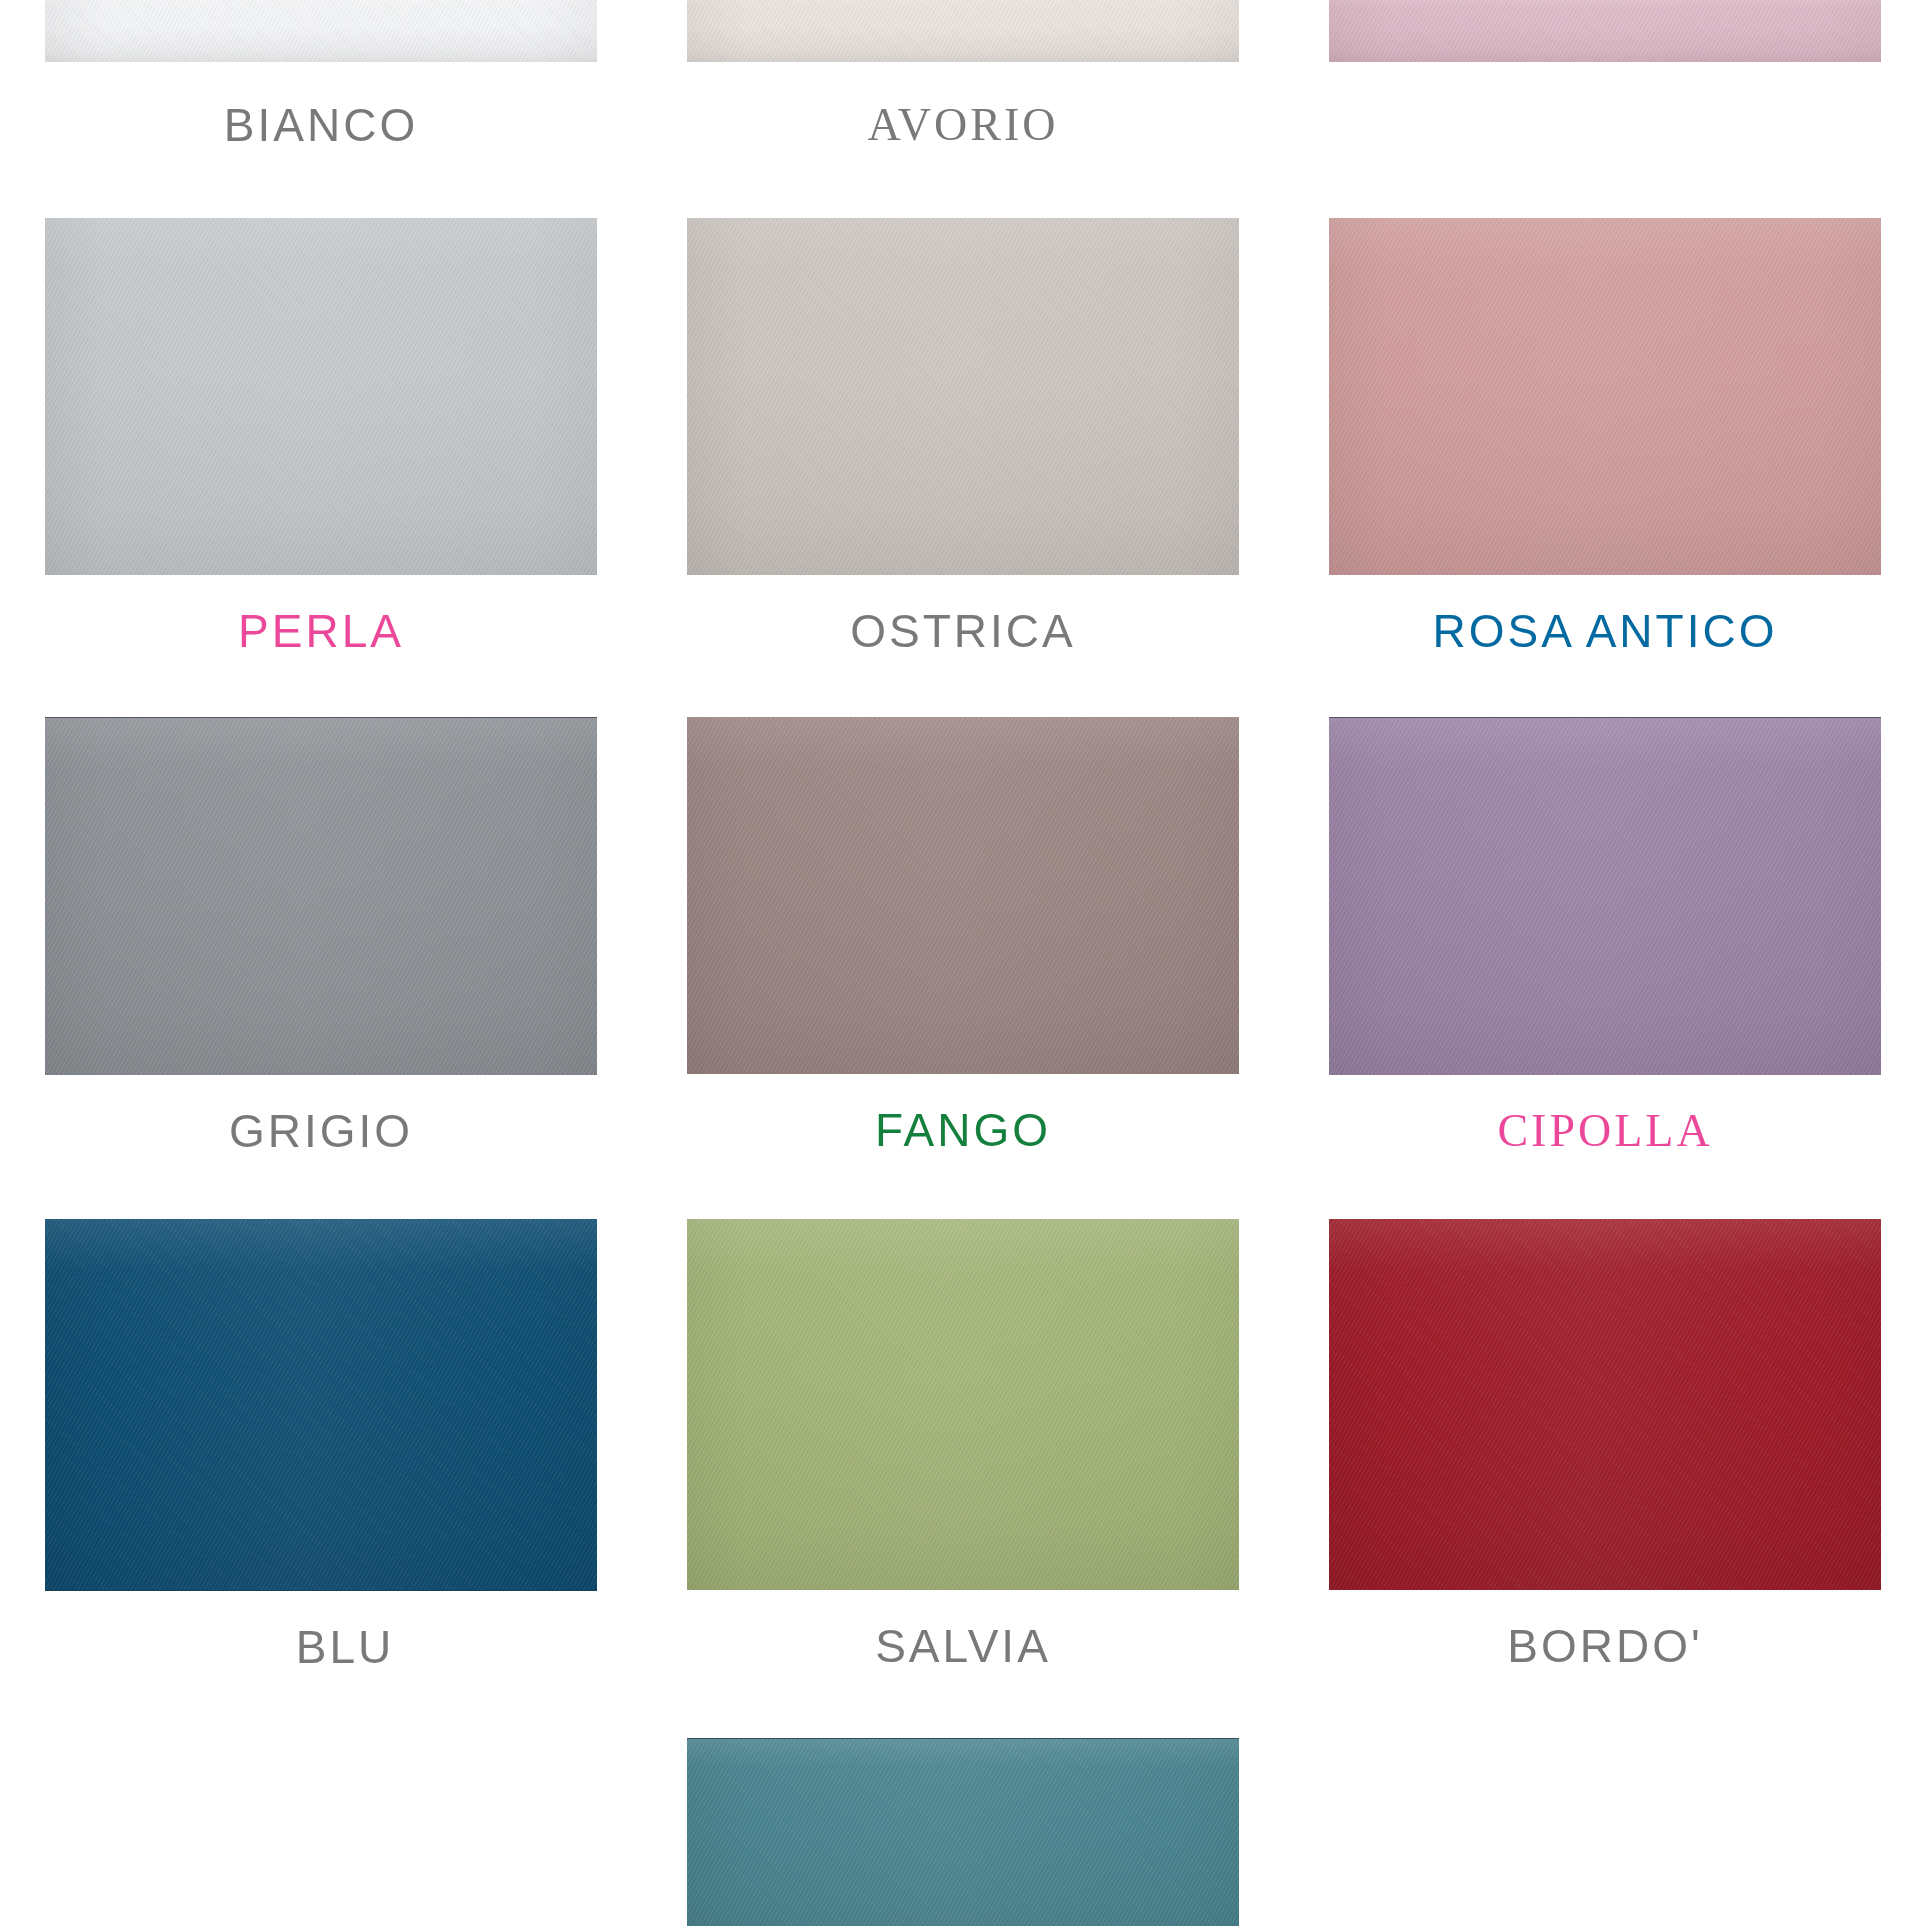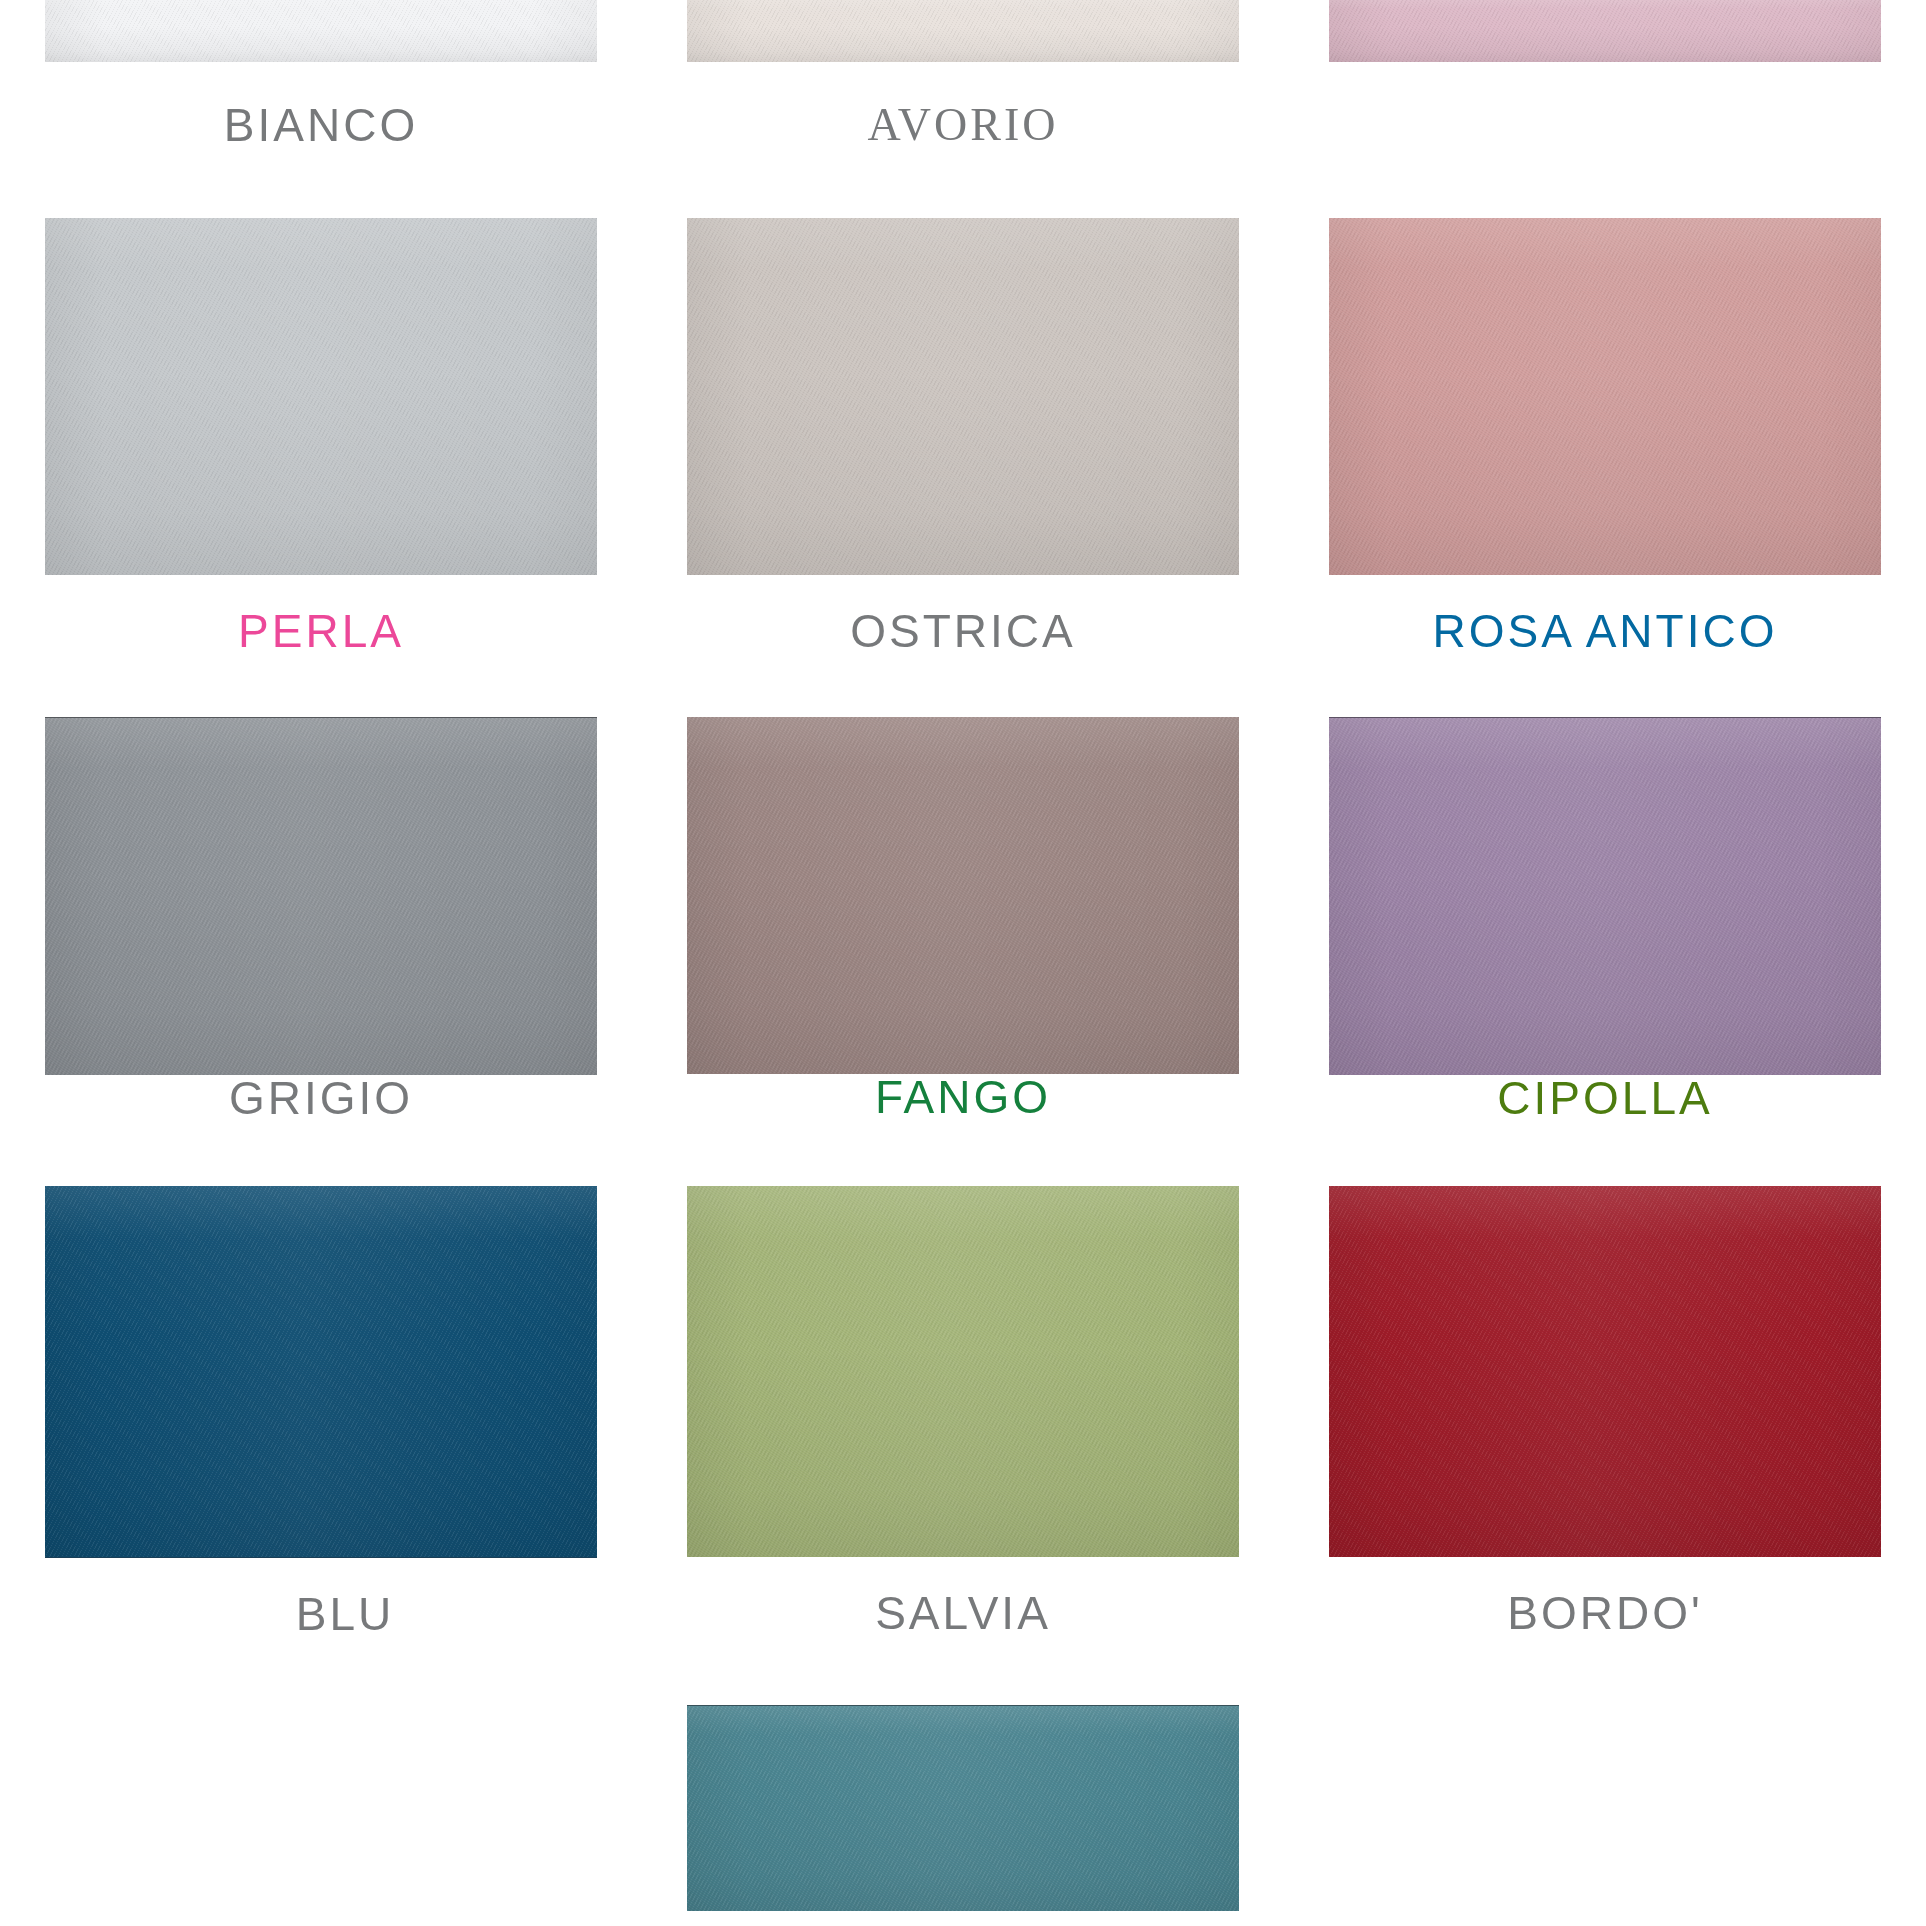--- a/index.html
+++ b/index.html
@@ -120,21 +120,21 @@
 
   
   .row-1 .chip { height: 62px; }
   .row-1 .swatch-label { margin-top: 40px; }
 
   
   .row-2 .chip { height: 357px; }
   .row-2 .swatch-label { margin-top: 33px; }
 
   .row-3 .chip { height: 357px; }
-  .row-3 .swatch-label { }
+  .row-3 .swatch-label { margin-top: 33px; }
 
   
   .row-4 .chip { height: 371px; }
   .row-4 .swatch-label { margin-top: 33px; }
 
   
   .row-5 .chip { height: 205px; }
 
   .row-spacer-1 { height: 70px; }
   .row-spacer-2 { height: 63px; }
@@ -215,21 +215,21 @@
       <div class="chip-wrap">
         <div class="chip" style="background-color: rgb(156, 134, 131);"></div>
       </div>
       <span class="swatch-label" style="color: #15803d;">FANGO</span>
     </div>
 
     <div class="cell-inner">
       <div class="chip-wrap">
         <div class="chip has-top-edge" style="background-color: rgb(156, 132, 167);"></div>
       </div>
-      <span class="swatch-label" style="color: #4d7c0f;">CIPOLLA</span>
+      <span class="swatch-label" style="color: #ec4899; font-family: Liberation Serif, serif;">CIPOLLA</span>
     </div>
 
   </div>
 
   <div class="row-spacer-3"></div>
 
   <div class="row row-4">
 
     <div class="cell-inner">
       <div class="chip-wrap">

